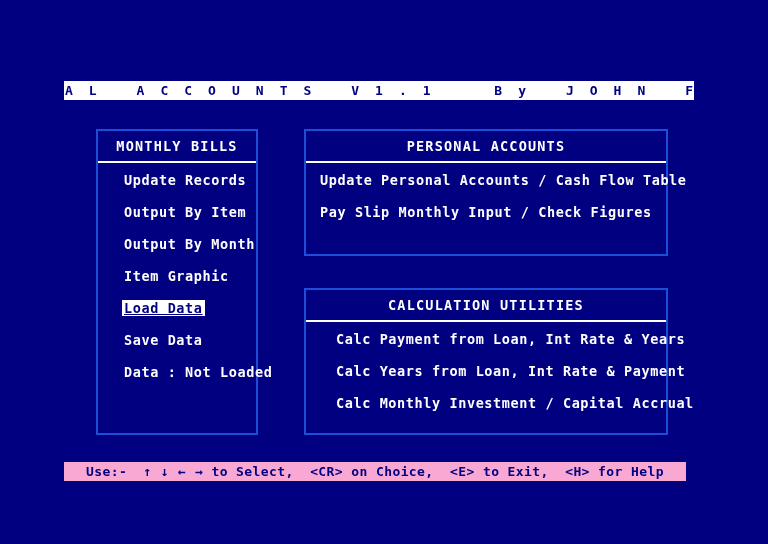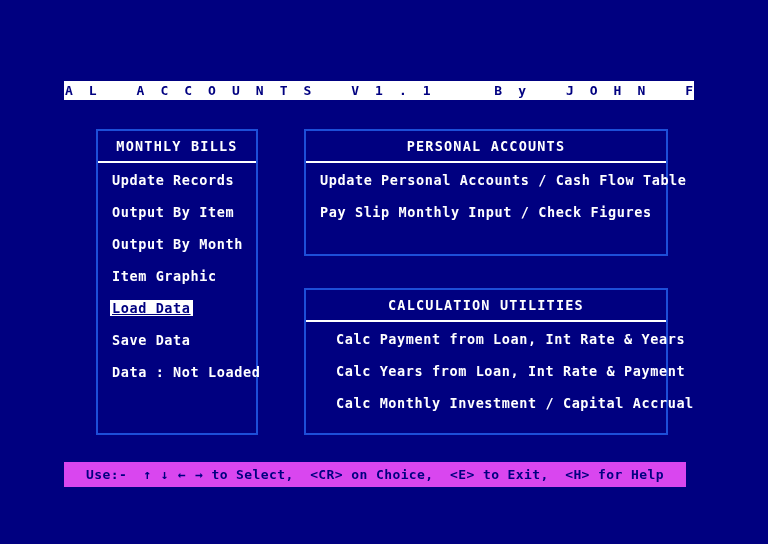--- a/index.html
+++ b/index.html
@@ -85,21 +85,21 @@
     text-underline-offset: 1px;
   }
 
   
   #panel-monthly-bills {
     left: 96px;
     top: 129px;
     width: 162px;
     height: 306px;
   }
-  #panel-monthly-bills .panel-body { padding-left: 12px; }
+  #panel-monthly-bills .panel-body { padding-left: 24px; }
   #panel-monthly-bills .menu-item { margin-bottom: 16px; }
 
   
   #panel-personal-accounts {
     left: 304px;
     top: 129px;
     width: 364px;
     height: 127px;
   }
   #panel-personal-accounts .panel-body { padding-left: 12px; }
@@ -114,22 +114,22 @@
   }
   #panel-calculation-utilities .panel-body { padding-left: 28px; }
   #panel-calculation-utilities .menu-item { margin-bottom: 16px; }
 
   
   #status-bar {
     position: absolute;
     left: 64px;
     top: 462px;
     width: 622px;
-    height: 25px;
-    background: #d946ef;
+    height: 19px;
+    background: #f9a8d4;
     color: #000080;
     display: flex;
     justify-content: center;
   }
   #status-bar .status-text {
     font-size: 13px;
     font-weight: bold;
     letter-spacing: 0.4px;
     white-space: pre;
     line-height: 19px;

